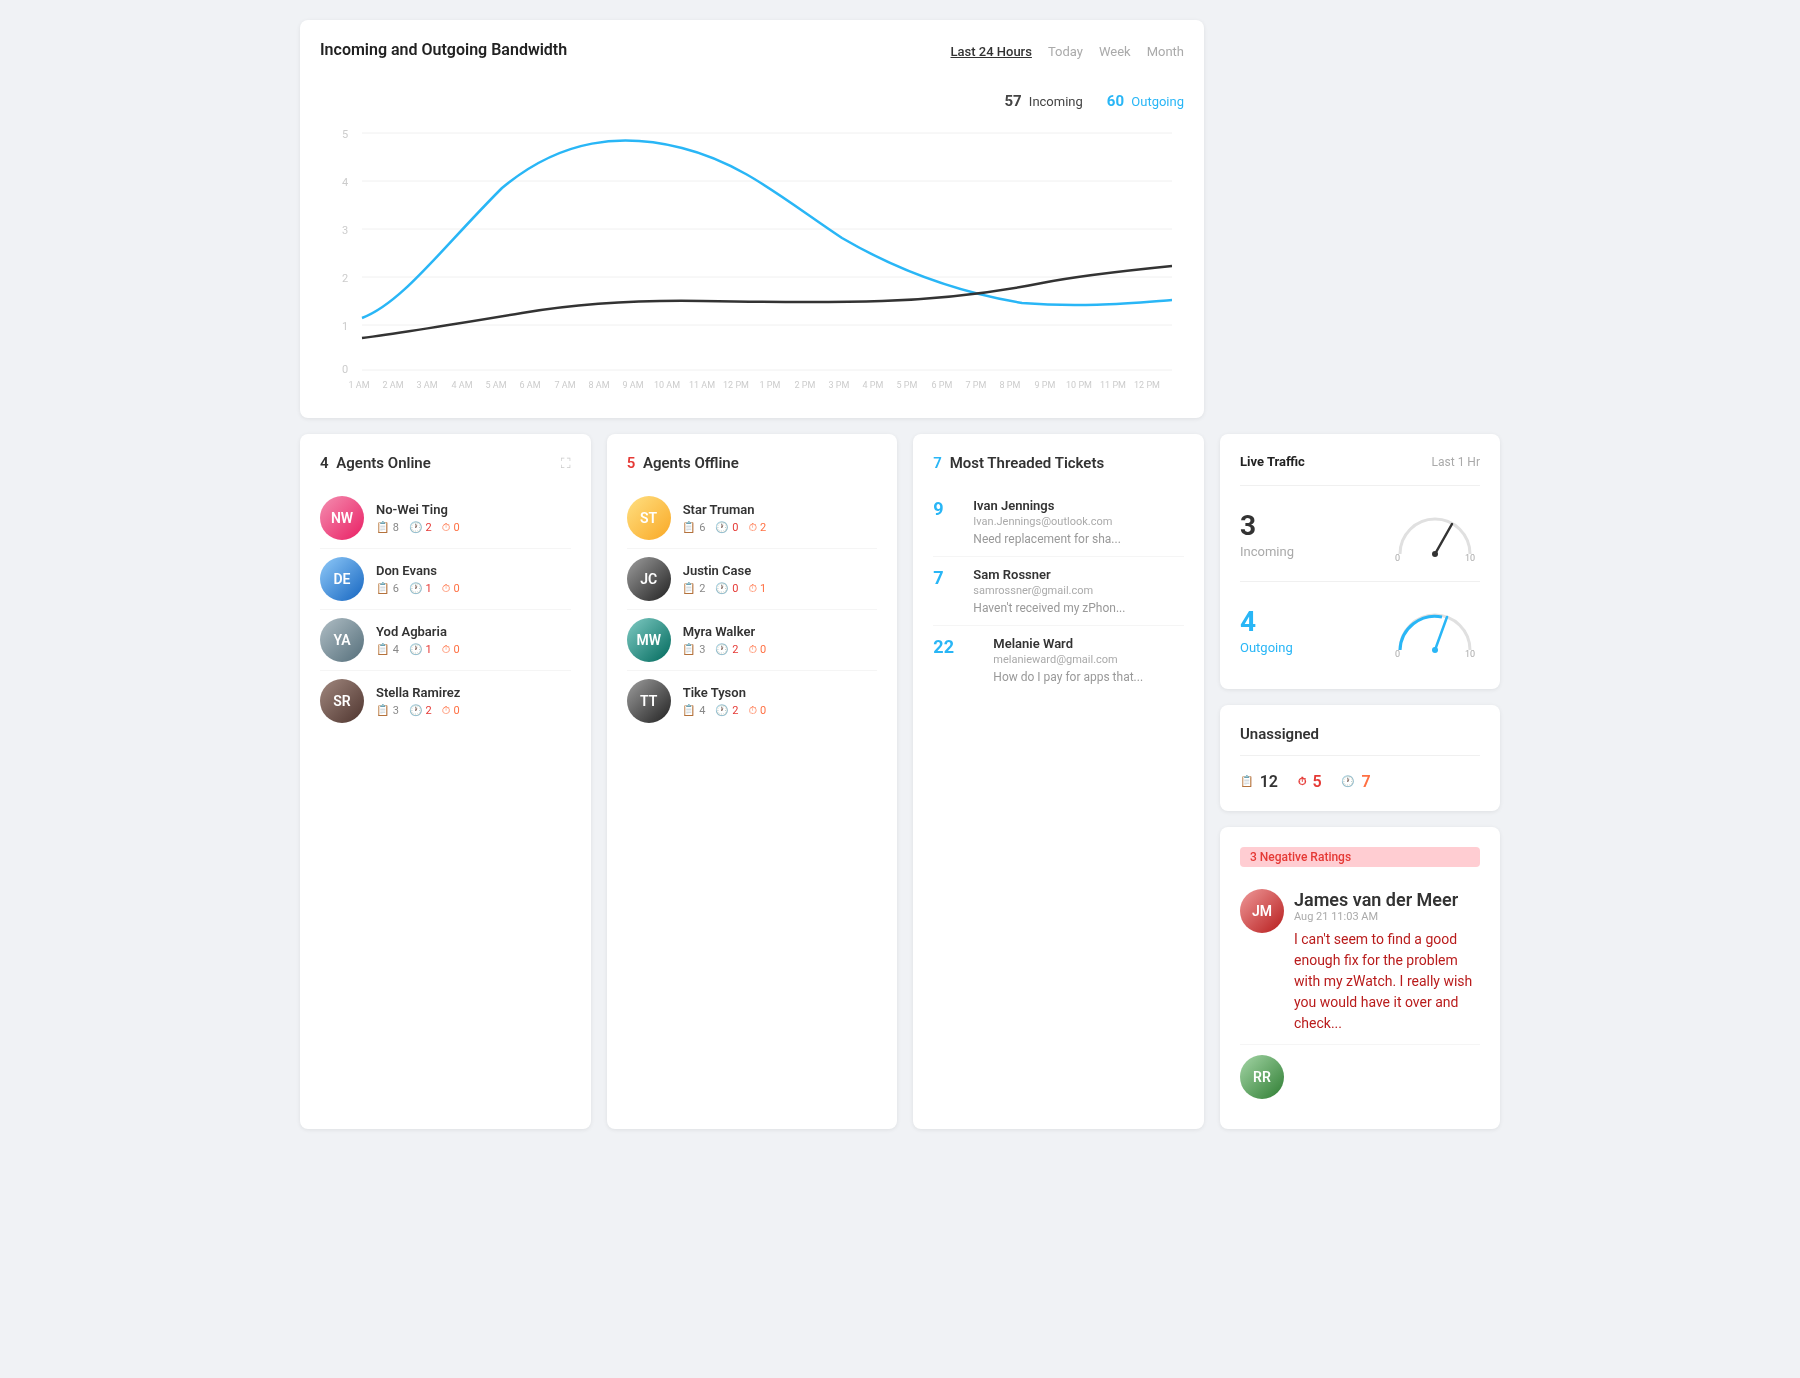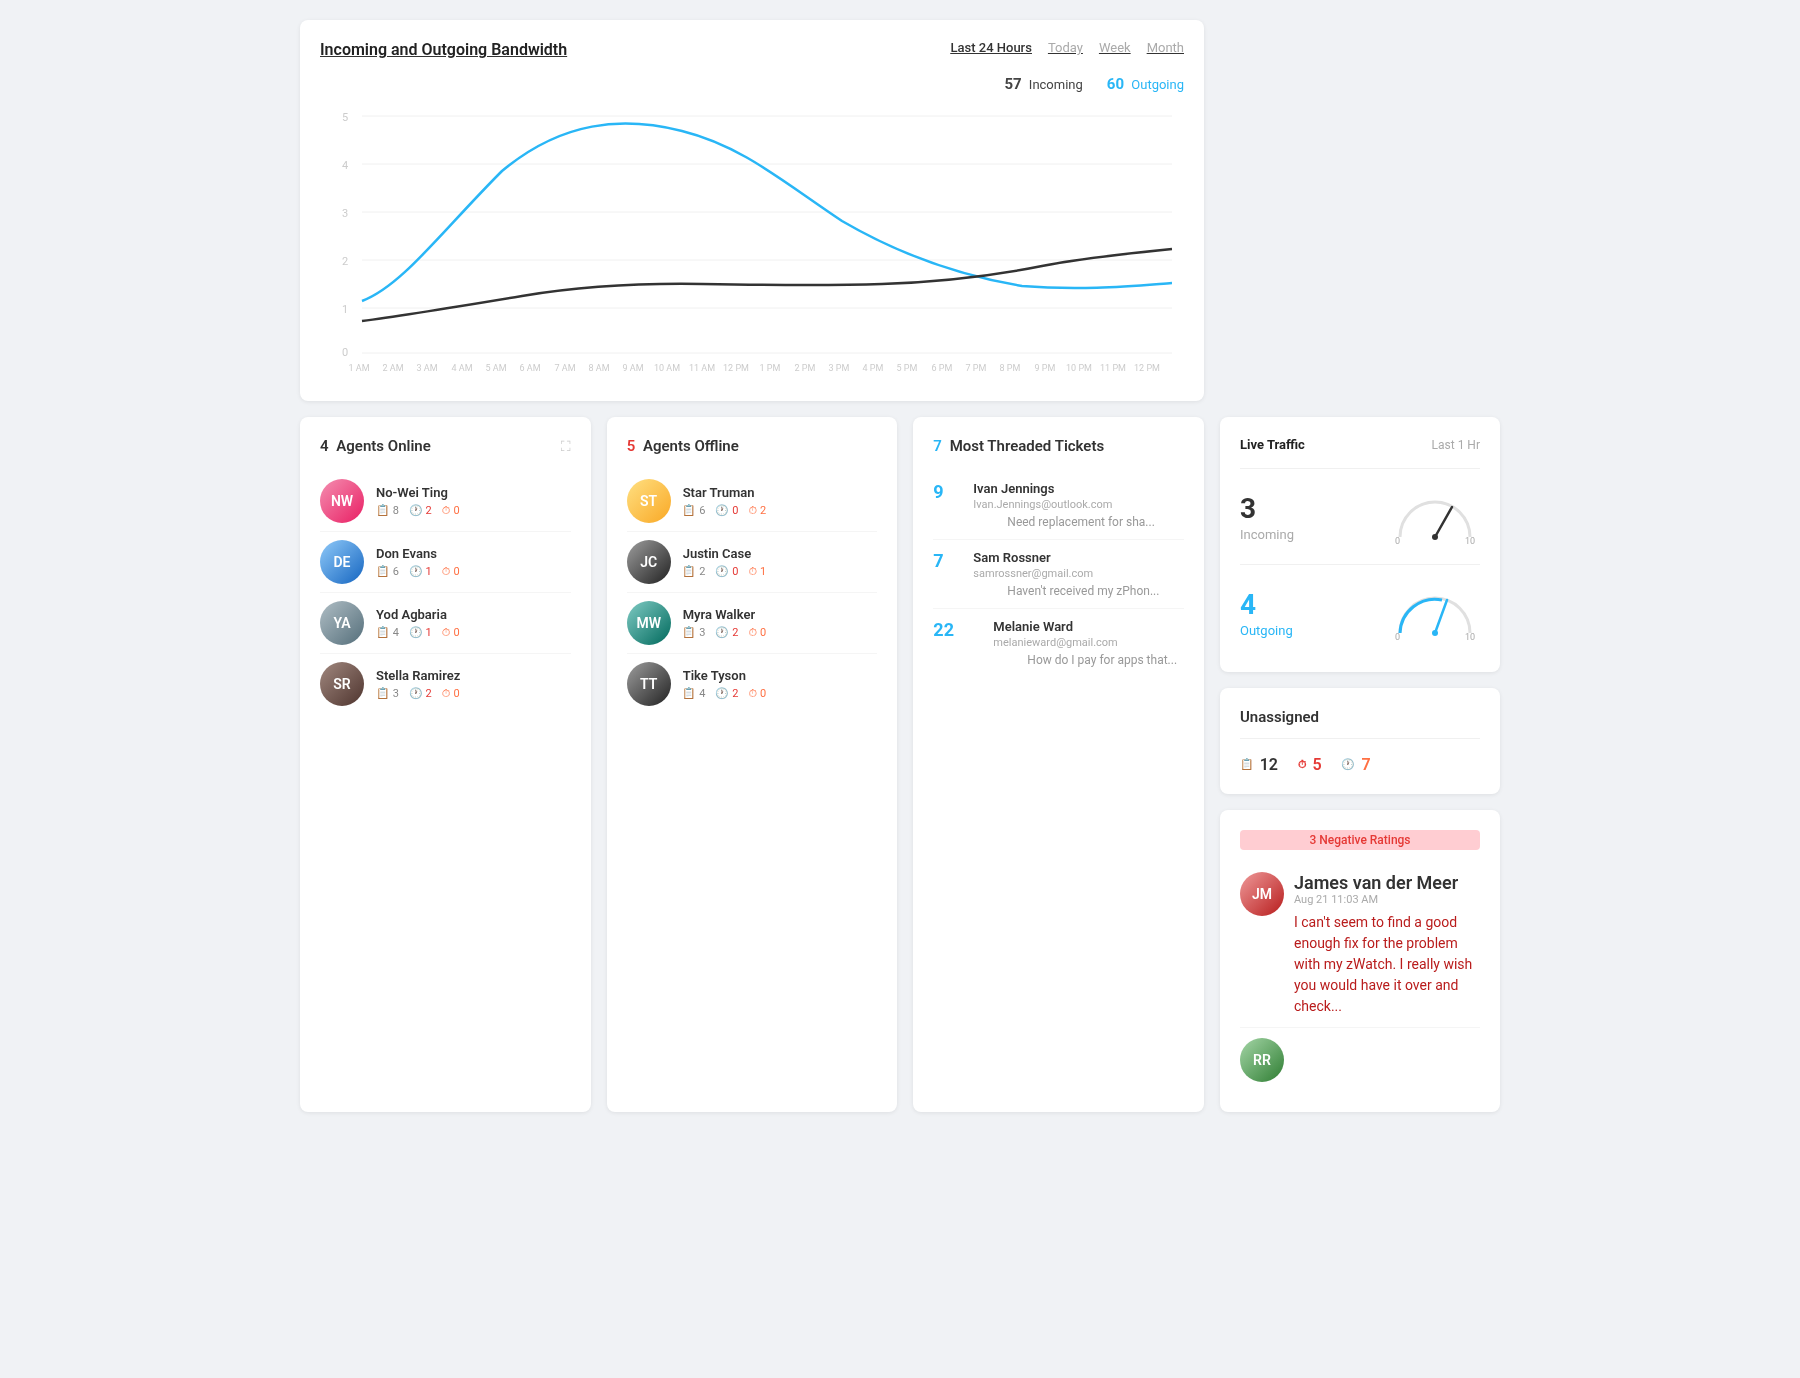--- a/index.html
+++ b/index.html
@@ -27,24 +27,23 @@
     }
 
     
     .bandwidth-card {
       grid-column: 1;
       grid-row: 1;
     }
 
     .bandwidth-header {
       display: flex;
-      align-items: flex-start;
+      align-items: flex-end;
       justify-content: space-between;
-      margin-bottom: 16px;
-      text-decoration: underline;
+      margin-bottom: 33px;
     }
 
     .bandwidth-title {
       font-size: 16px;
       font-weight: 600;
       color: #222;
     }
 
     .time-filters {
       display: flex;
@@ -295,40 +294,39 @@
     .ticket-num {
       font-size: 18px;
       font-weight: 700;
       color: #29b6f6;
       min-width: 28px;
     }
 
     .ticket-info { flex: 1; }
     .ticket-name { font-size: 13px; font-weight: 600; margin-bottom: 2px; }
     .ticket-email { font-size: 11px; color: #aaa; margin-bottom: 4px; }
-    .ticket-preview { font-size: 12px; color: #999; margin-left: 34px; }
+    .ticket-preview { font-size: 12px; color: #999; }
 
     
     .happiness-card {}
 
     .happiness-header {
       display: flex;
       justify-content: space-between;
       align-items: center;
       margin-bottom: 12px;
     }
 
     .negative-badge {
       background: #ffcdd2;
       color: #e53935;
       border-radius: 4px;
       padding: 3px 10px;
       font-size: 12px;
       font-weight: 500;
-      text-align: center;
       margin-bottom: 12px;
     }
 
     .review-item {
       display: flex;
       gap: 10px;
       padding: 10px 0;
       border-bottom: 1px solid #f5f5f5;
     }
 

